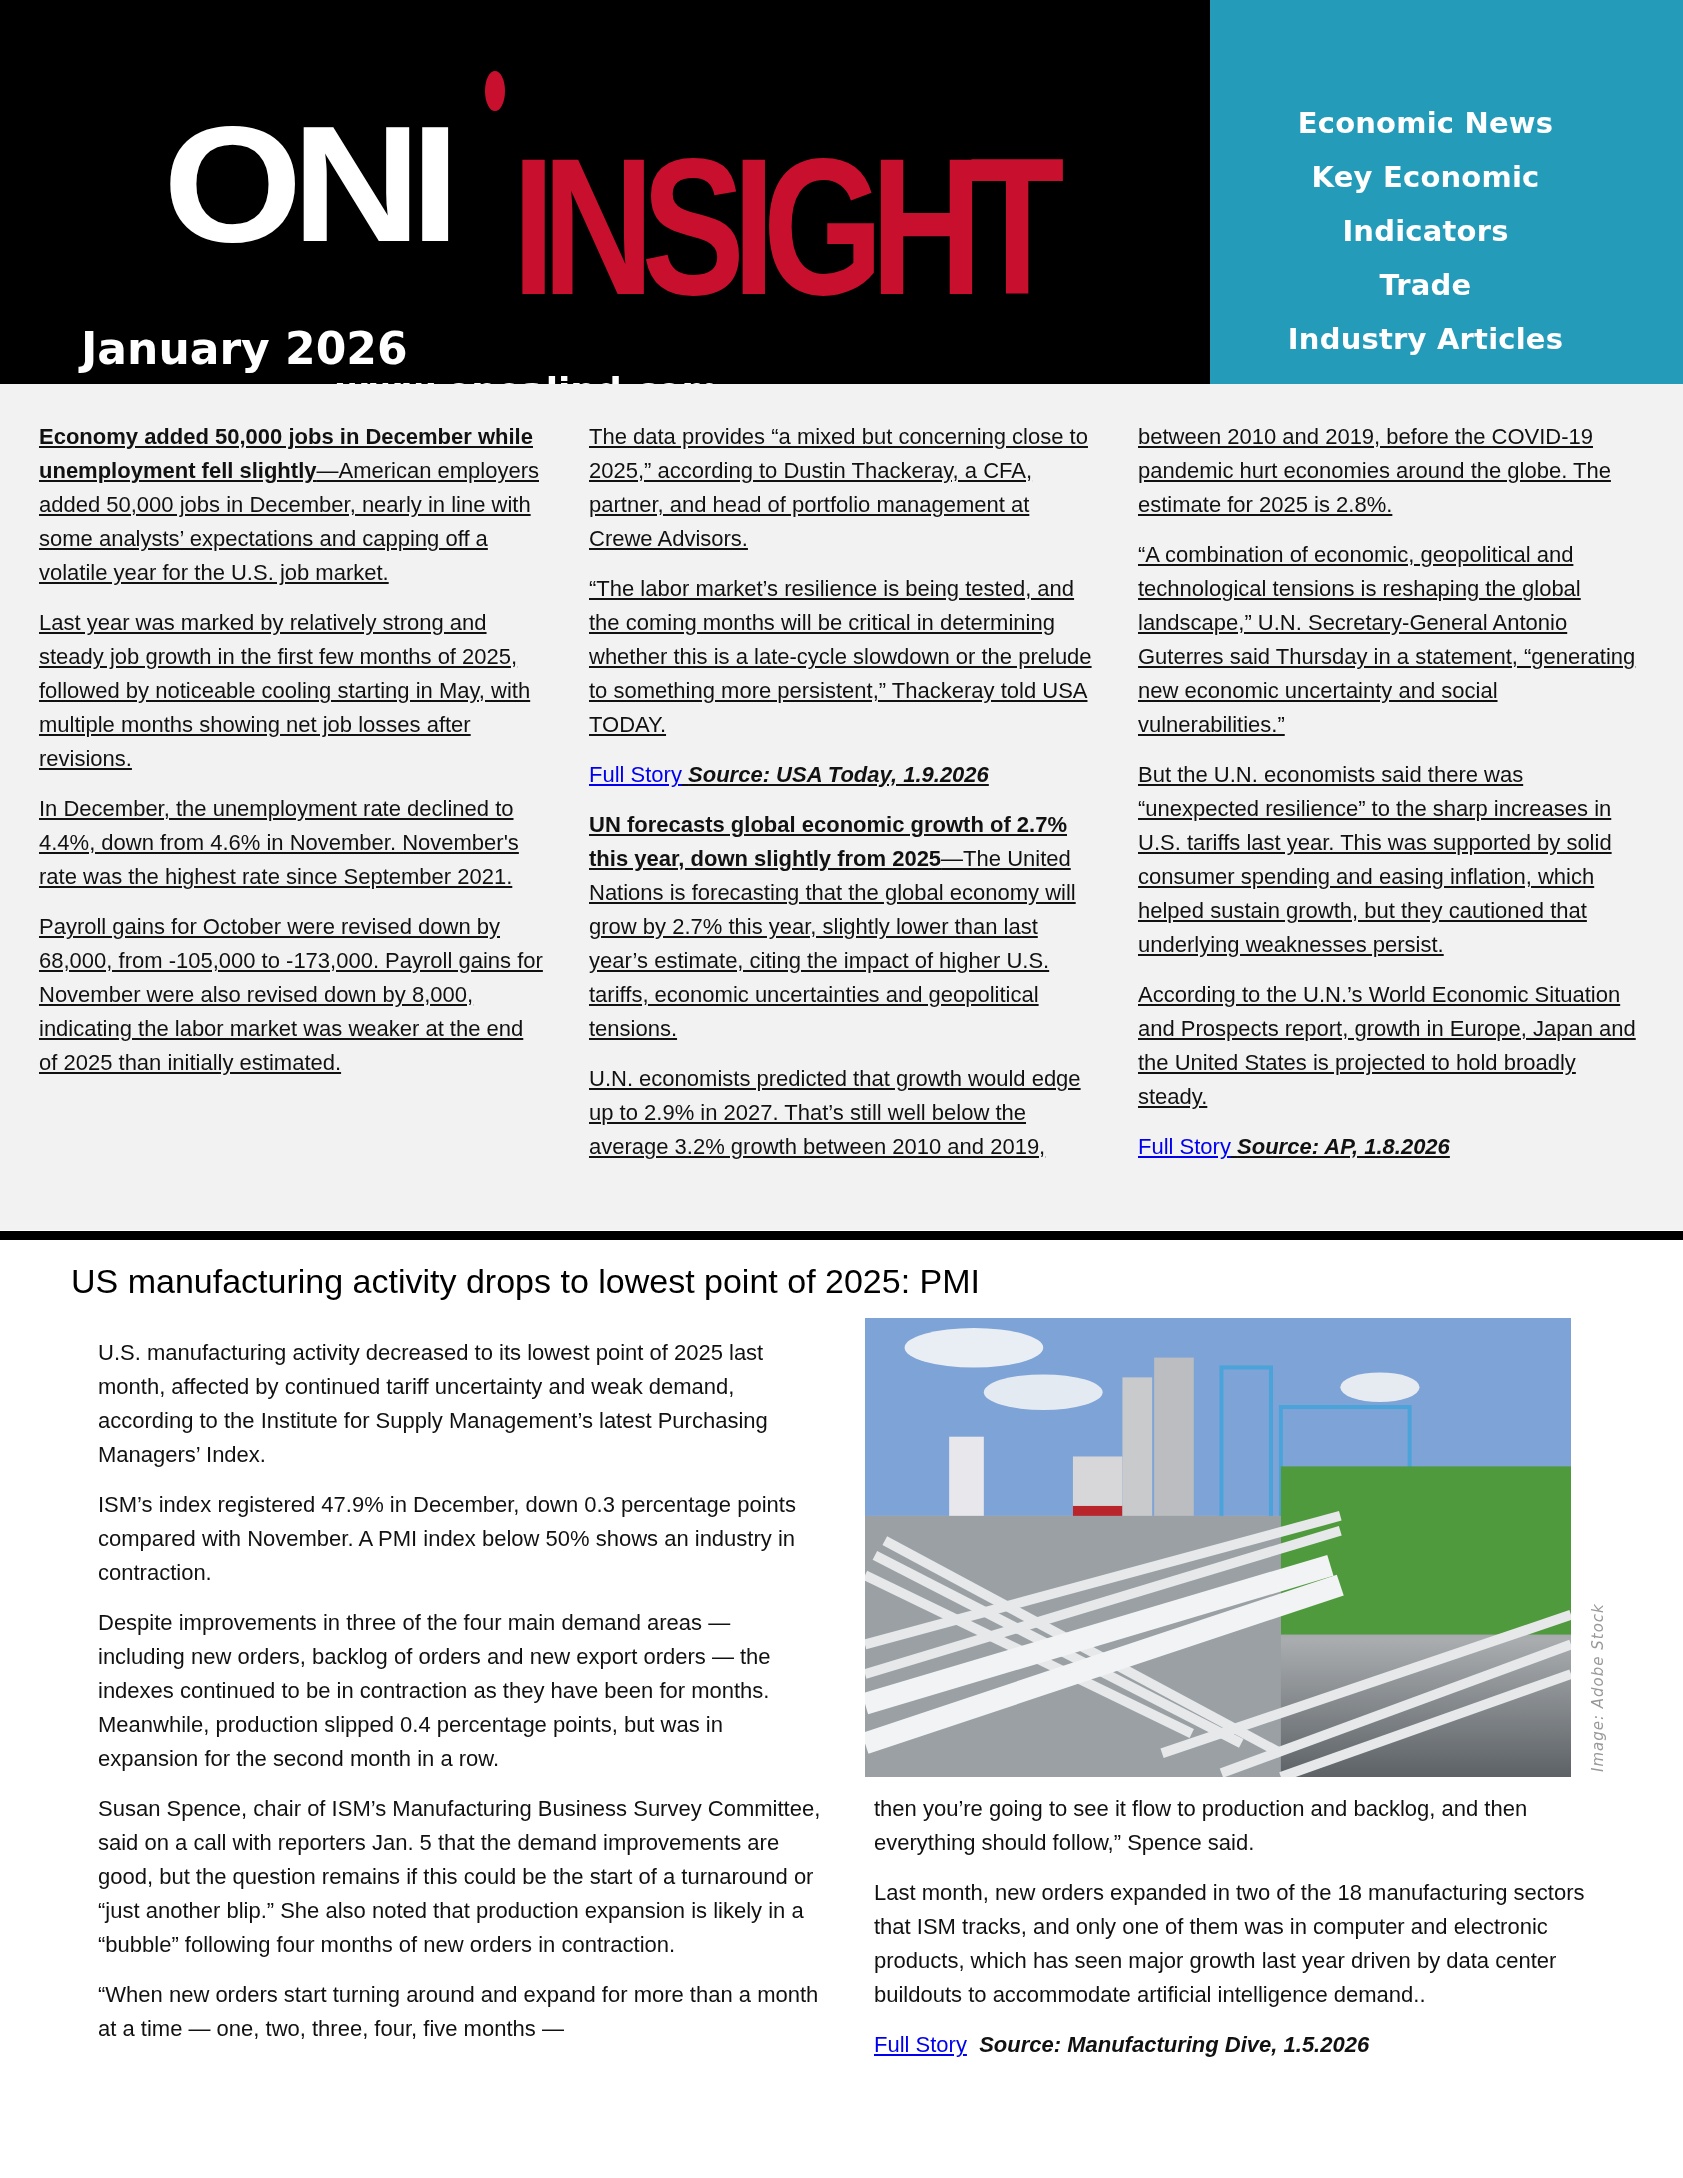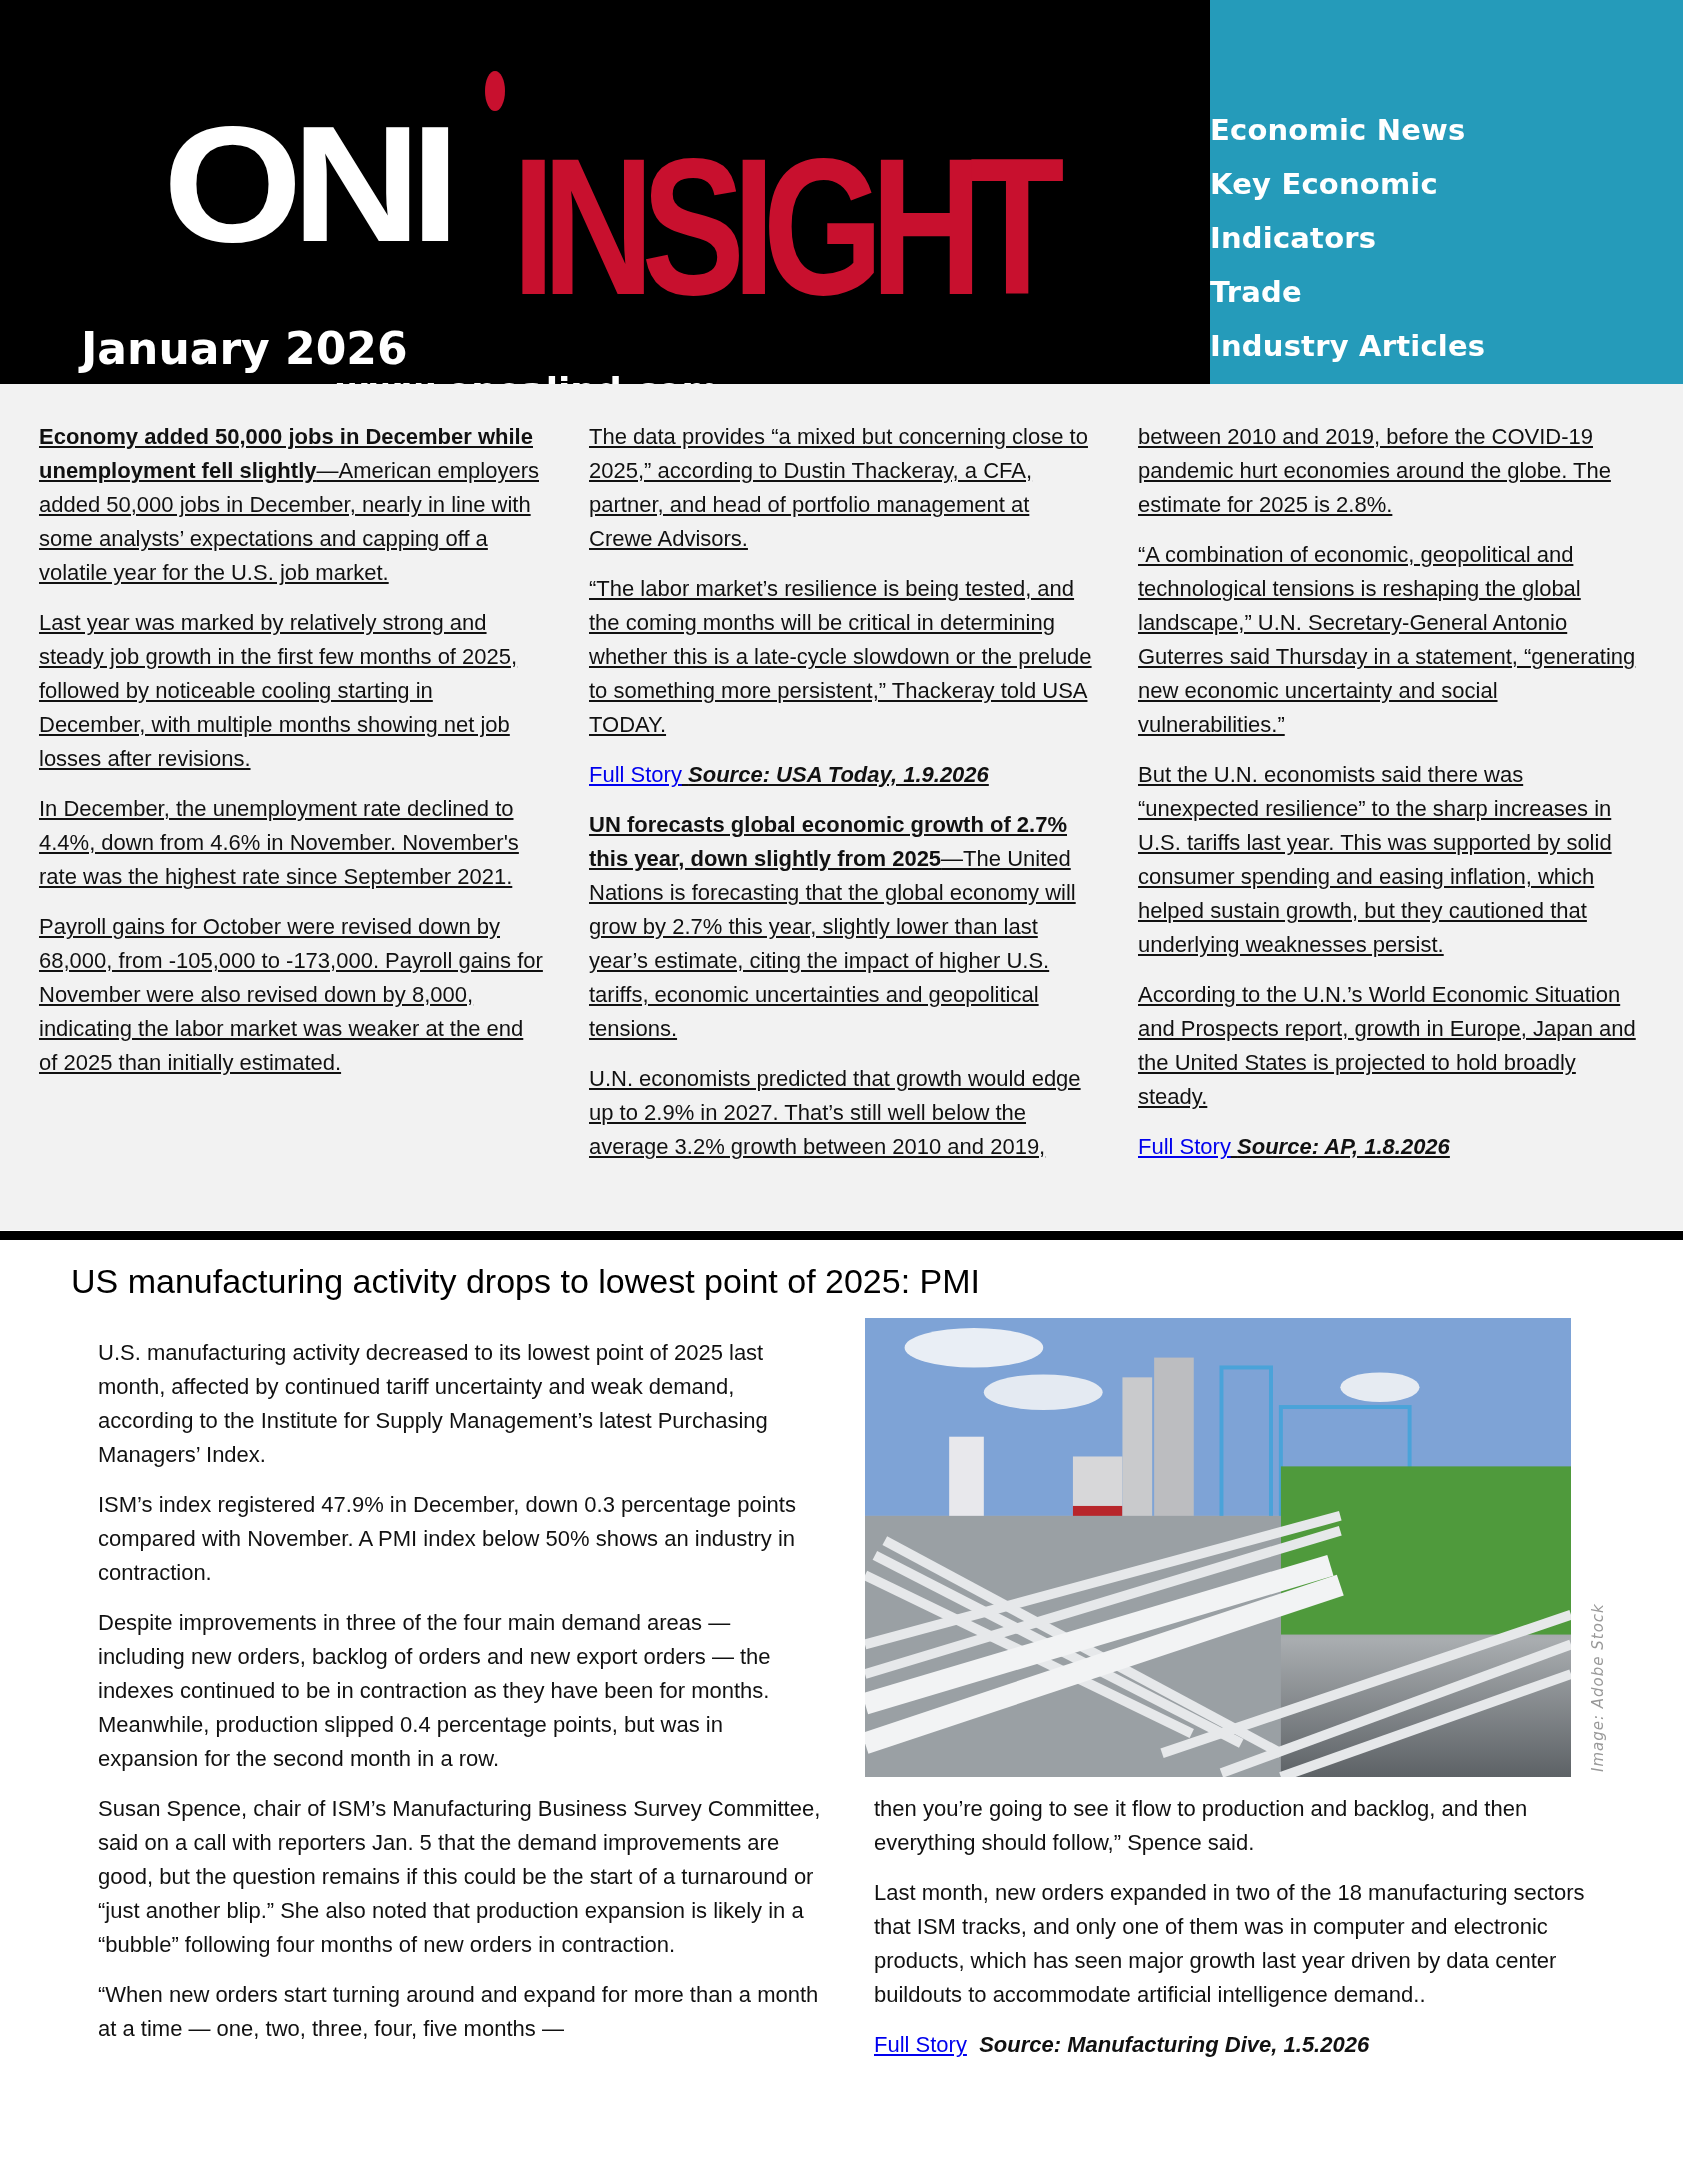--- a/index.html
+++ b/index.html
@@ -1,20 +1,20 @@
 <!DOCTYPE html>
 <html><head>
 <meta charset="utf-8">
 <style>
   html, body { margin: 0; padding: 0; }
   body { width: 1683px; height: 2178px; position: relative; background: #ffffff; overflow: hidden;
          font-family: "Liberation Sans", sans-serif; color: #111; }
   .header-black { position: absolute; left: 0; top: 0; width: 1210px; height: 384px; background: #000; }
   .header-teal { position: absolute; left: 1210px; top: 0; width: 473px; height: 384px; background: #259bba; }
-  .nav { position: absolute; right: 73px; top: 103px; text-align: left; }
+  .nav { position: absolute; right: 73px; top: 96px; text-align: center; padding-left: 31px; }
   .nav-item { display: block; color: #fff; font-family: "DejaVu Sans", sans-serif; font-size: 29px; font-weight: bold;
               line-height: 54px; text-decoration: none; letter-spacing: 0.2px; }
   .logo { position: absolute; left: 163px; top: 59px; width: 970px; height: 218px; }
   .logo-oni { position: absolute; left: 0; top: 42px; color: #fff; font-family: "Liberation Sans", sans-serif;
               font-weight: bold; font-size: 166px; line-height: 1; letter-spacing: -10px; transform: scaleX(1.08); transform-origin: left top; }
   .logo-insight { position: absolute; left: 349px; top: 71px; color: #c8102e; font-family: "Liberation Sans", sans-serif;
               font-weight: bold; font-size: 194px; line-height: 1; letter-spacing: -16px; transform: scaleX(0.80); transform-origin: left top; }
   .logo-dot { position: absolute; left: 322px; top: 12px; width: 20px; height: 40px; border-radius: 50%; background: #c8102e; }
   .issue-date { position: absolute; left: 81px; top: 323px; color: #fff; font-family: "DejaVu Sans", sans-serif; font-size: 44px; font-weight: bold; }
   .site-url { position: absolute; right: 491px; top: 323px; color: #fff; font-family: "DejaVu Sans", sans-serif; font-size: 36px; font-weight: bold; margin-top: 47px; }
@@ -59,21 +59,21 @@
     <a class="nav-item">Key Economic Indicators</a>
     <a class="nav-item">Trade</a>
     <a class="nav-item">Industry Articles</a>
   </div>
 </div>
 
 <div class="top-section"></div>
 
 <div class="col col1">
   <p><a class="headline-link">Economy added 50,000 jobs in December while unemployment fell slightly</a><span>—American employers added 50,000 jobs in December, nearly in line with some analysts’ expectations and capping off a volatile year for the U.S. job market.</span></p>
-  <p>Last year was marked by relatively strong and steady job growth in the first few months of 2025, followed by noticeable cooling starting in December, with multiple months showing net job losses after revisions.</p>
+  <p>Last year was marked by relatively strong and steady job growth in the first few months of 2025, followed by noticeable cooling starting in May, with multiple months showing net job losses after revisions.</p>
   <p>In December, the unemployment rate declined to 4.4%, down from 4.6% in November. November's rate was the highest rate since September 2021.</p>
   <p>Payroll gains for October were revised down by 68,000, from -105,000 to -173,000. Payroll gains for November were also revised down by 8,000, indicating the labor market was weaker at the end of 2025 than initially estimated.</p>
 </div>
 
 <div class="col col2">
   <p>The data provides “a mixed but concerning close to 2025,” according to Dustin Thackeray, a CFA, partner, and head of portfolio management at Crewe Advisors.</p>
   <p>“The labor market’s resilience is being tested, and the coming months will be critical in determining whether this is a late-cycle slowdown or the prelude to something more persistent,” Thackeray told USA TODAY.</p>
   <p><a class="full-story">Full Story</a> <span class="source">Source: USA Today, 1.9.2026</span></p>
   <p><a class="headline-link">UN forecasts global economic growth of 2.7% this year, down slightly from 2025</a><span>—The United Nations is forecasting that the global economy will grow by 2.7% this year, slightly lower than last year’s estimate, citing the impact of higher U.S. tariffs, economic uncertainties and geopolitical tensions.</span></p>
   <p style="height:101px;overflow:hidden;margin-bottom:0">U.N. economists predicted that growth would edge up to 2.9% in 2027. That’s still well below the average 3.2% growth between 2010 and 2019, before the COVID-19 pandemic hurt economies around the globe. The estimate for 2025 is 2.8%.</p>

